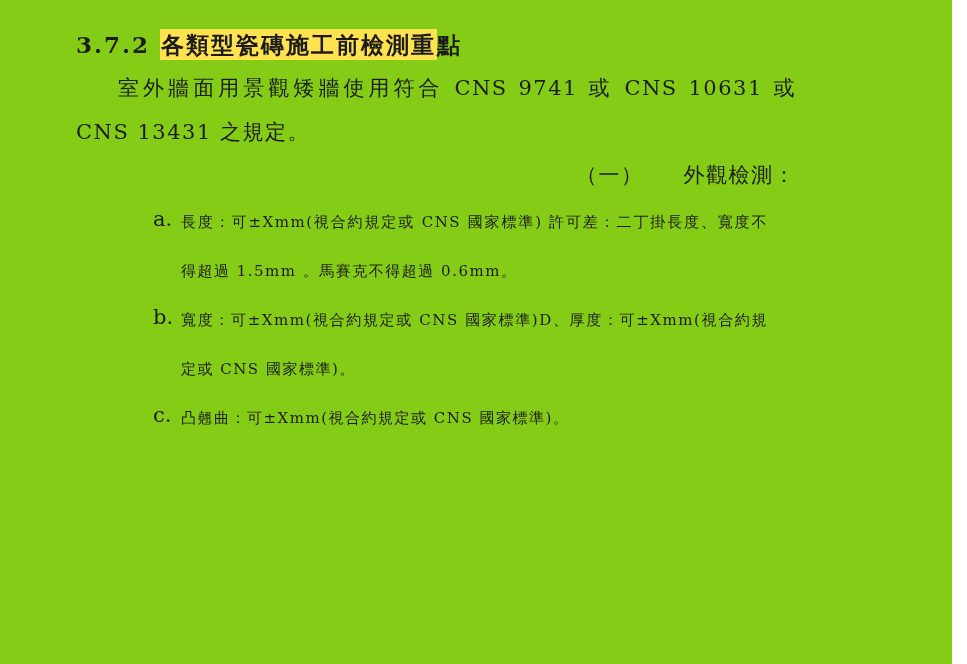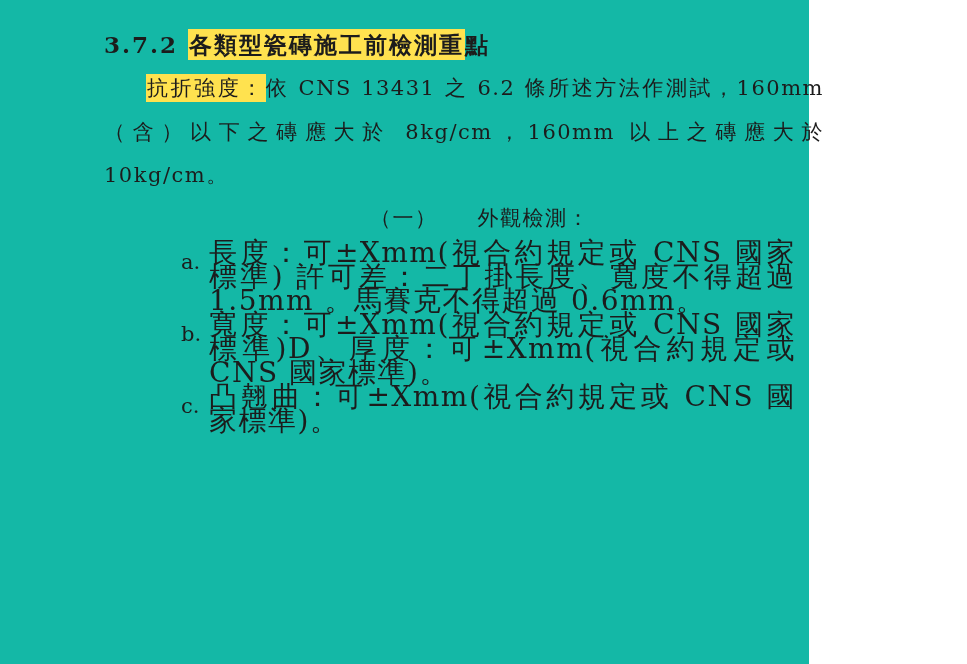--- a/index.html
+++ b/index.html
@@ -9,24 +9,24 @@
   }
   body {
     width: 967px;
     height: 664px;
     overflow: hidden;
     font-family: "DejaVu Serif", "Liberation Serif", serif;
     color: #1c1c1c;
   }
   .doc-page {
     box-sizing: border-box;
-    width: 809px;
+    width: 952px;
     height: 664px;
-    padding: 22px 72px 0 104px;
-    background: #14b8a6;
+    padding: 22px 72px 0 76px;
+    background: #84cc16;
   }
   .doc-content {
     width: 720px;
   }
   .doc-line {
     margin: 0;
     font-size: 21px;
     line-height: 43.5px;
     letter-spacing: 1.5px;
     text-align: justify;
@@ -42,22 +42,21 @@
   }
   .hl {
     background: var(--highlight, #ffe24f);
     padding: 2px 1px;
   }
   .indent-2 {
     text-indent: 2em;
   }
   .section-line {
     margin-left: 32px;
-    text-align: center;
-    font-family: Liberation Mono, monospace;
+    text-align: right;
   }
   .section-gap {
     display: inline-block;
     width: 40px;
   }
   ol.doc-list {
     margin: 0;
     padding: 0;
     list-style: none;
   }
@@ -67,38 +66,38 @@
     width: 615px;
   }
   .li-marker {
     flex: 0 0 28px;
     font-size: 21px;
     line-height: 43.5px;
     letter-spacing: 0;
   }
   .li-text {
     flex: 1 1 auto;
-    font-size: 28px;
-    line-height: 24px;
+    font-size: 15px;
+    line-height: 49px;
     letter-spacing: 1.5px;
     text-align: justify;
     text-justify: inter-ideograph;
   }
 </style>
 </head>
 <body style="color: rgb(28, 28, 28); background: rgb(255, 255, 255);">
 
 <div class="doc-page">
   <div class="doc-content">
 
     <h1 class="doc-heading"><span>3.7.2 </span><span class="hl">各類型瓷磚施工前檢測重</span><span>點</span></h1>
 
 
+    <p class="doc-line indent-2">室外牆面用景觀矮牆使用符合 CNS 9741 或 CNS 10631 或 CNS 13431 之規定。</p>
 
-    <p class="doc-line indent-2"><span class="hl">抗折強度：</span><span>依 CNS 13431 之 6.2 條所述方法作測試，160mm （含）以下之磚應大於 8kg/cm，160mm 以上之磚應大於 10kg/cm。</span></p>
 
 
     <p class="doc-line section-line"><span>（一）</span><span class="section-gap"></span><span>外觀檢測：</span></p>
 
     <ol class="doc-list">
       <li>
         <span class="li-marker">a.</span>
         <span class="li-text">長度：可±Xmm(視合約規定或 CNS 國家標準) 許可差：二丁掛長度、寬度不得超過 1.5mm 。馬賽克不得超過 0.6mm。</span>
       </li>
       <li>

